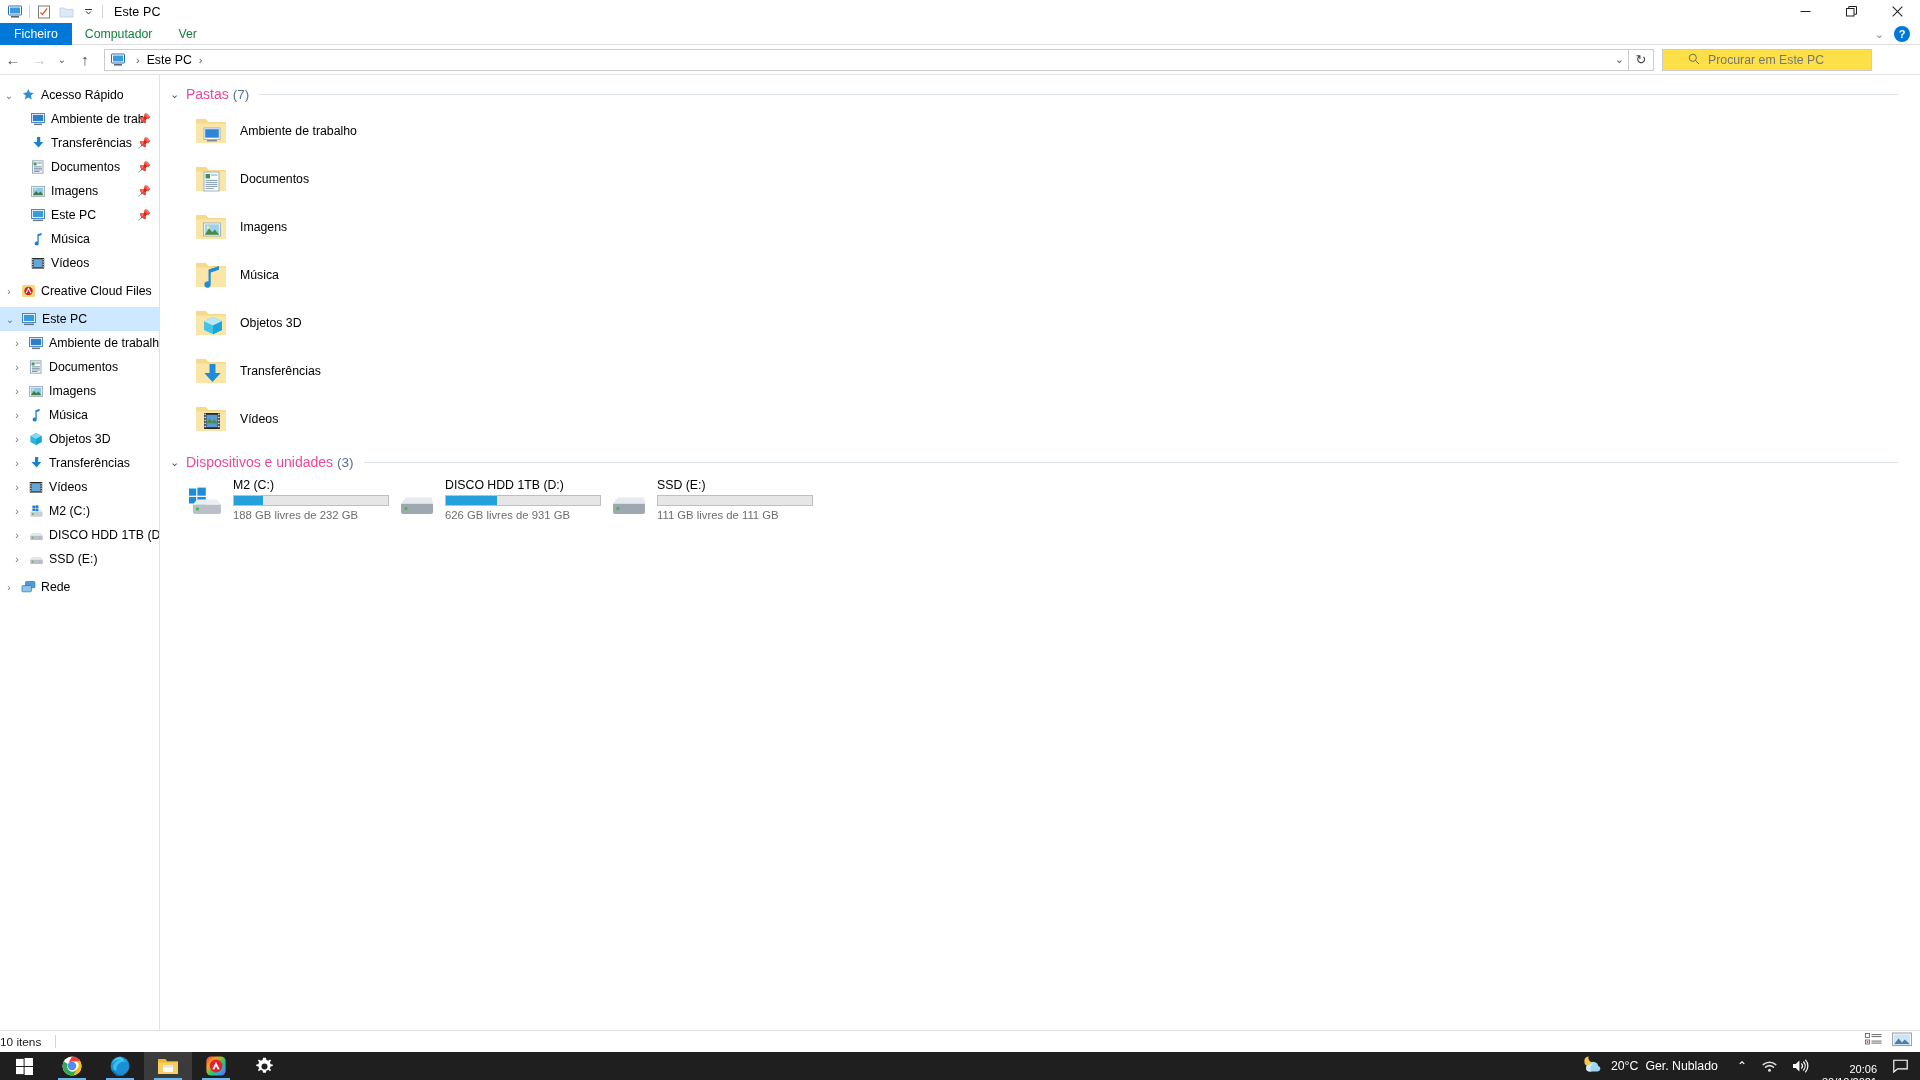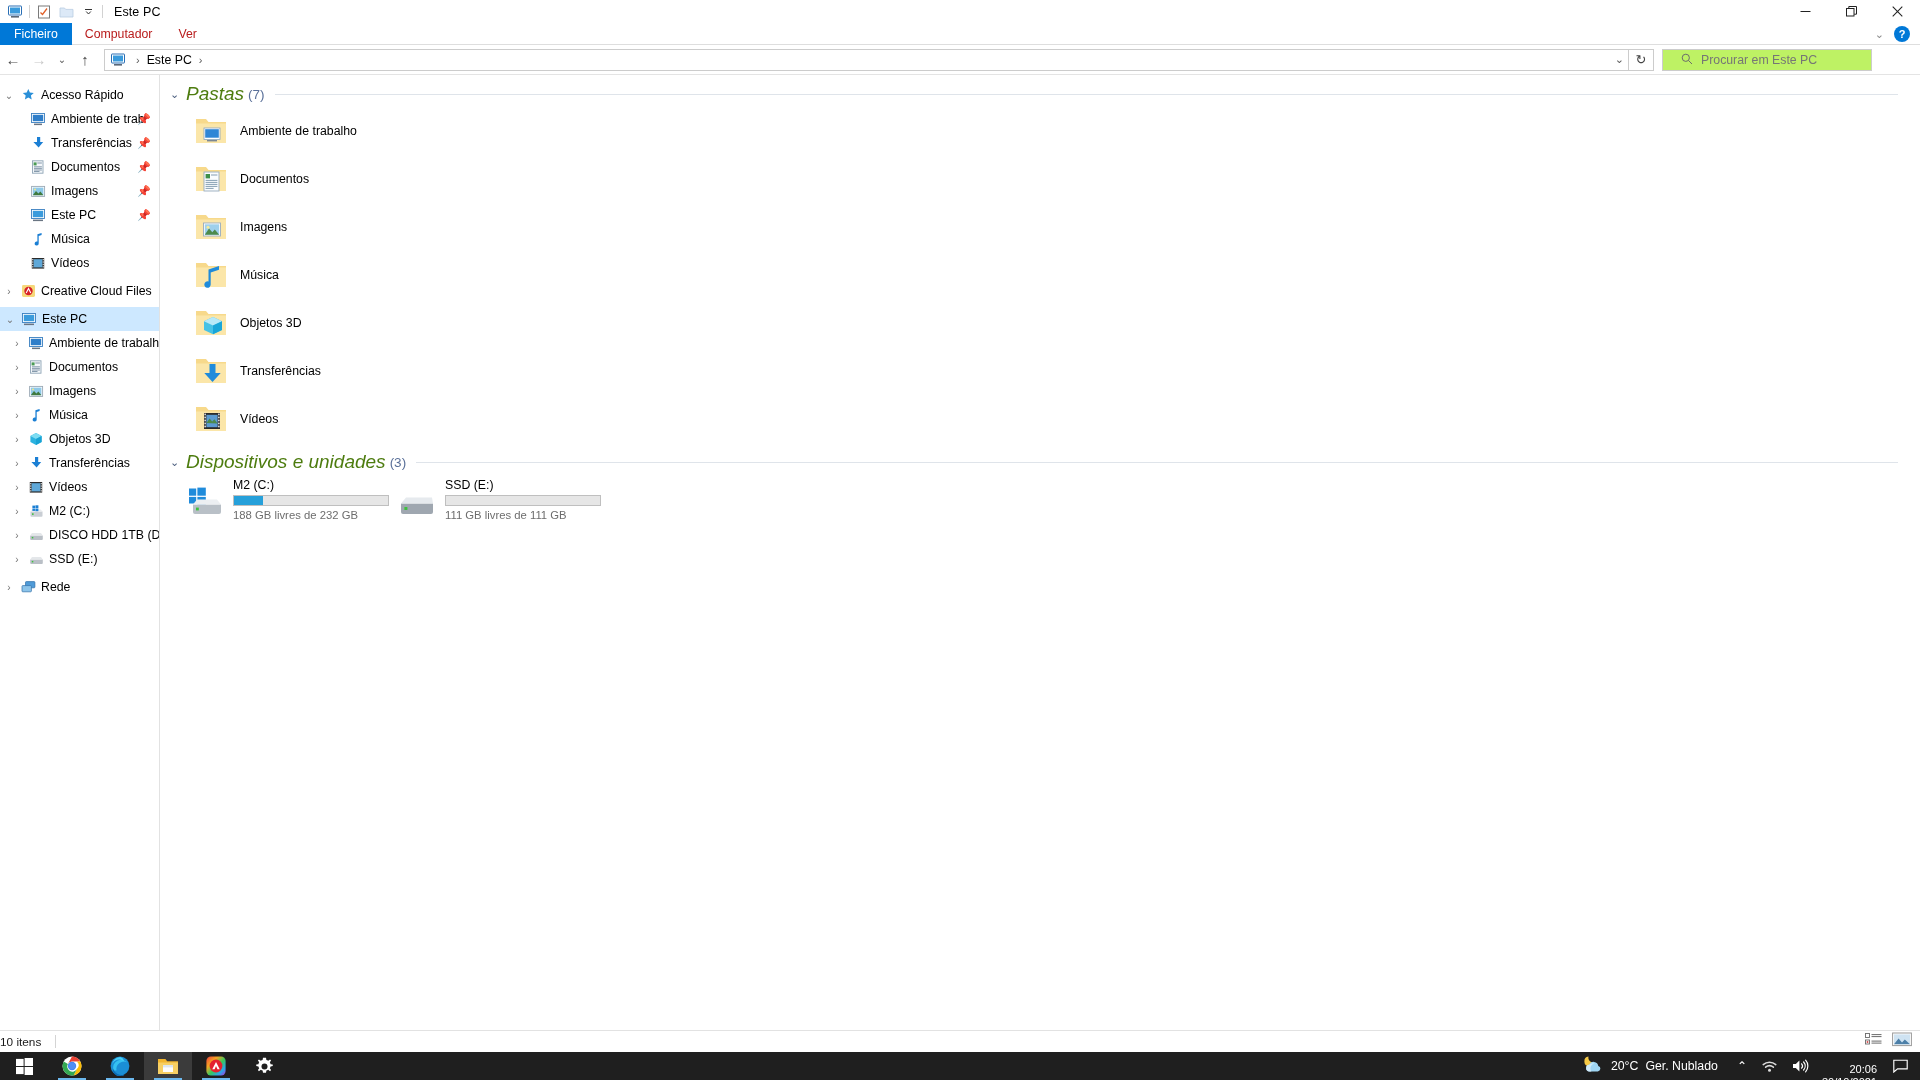--- a/index.html
+++ b/index.html
@@ -31,21 +31,21 @@
   .winbtn svg { display: block; }
 
   
   .ribbon {
     position: absolute; left: 0; top: 23px; width: 1920px; height: 22px;
     background: #ffffff; display: flex; align-items: stretch;
     border-bottom: 1px solid #dedede;
   }
   .rtab {
     display: flex; align-items: center; padding: 0 13px;
-    font-size: 12.3px; color: #b91c1c; height: 22px; cursor: default;
+    font-size: 12.3px; color: #15803d; height: 22px; cursor: default;
   }
   .rtab.file {
     background: #0078d7; color: #fff; padding: 6px 14px;
   }
   .ribbon-right {
     position: absolute; right: 4px; top: 0; height: 22px;
     display: flex; align-items: center; gap: 10px; padding-right: 6px;
   }
   .chev-down { color: #8a8a8a; font-size: 11px; }
   .help-icon {
@@ -79,21 +79,21 @@
   .addr-chev {
     position: absolute; right: 4px; color: #5a5a5a; font-size: 11px;
   }
   .refreshbtn {
     width: 25px; height: 22px; border: 1px solid #ccc; border-left: none;
     display: flex; align-items: center; justify-content: center;
     color: #444; font-size: 13px; background: #fff;
   }
   .searchbox {
     width: 210px; height: 22px; margin-left: 8px; border: 1px solid #cccccc;
-    background: #bef264; display: flex; align-items: center; gap: 8px; padding-left: 18px;
+    background: #fde047; display: flex; align-items: center; gap: 8px; padding-left: 25px;
   }
   .search-ph { font-size: 12.3px; color: #767676; }
 
   
   .content {
     position: absolute; left: 0; top: 75px; width: 1920px; height: 955px;
     display: flex;
   }
   .navpane {
     width: 160px; height: 955px; background: #ffffff;
@@ -120,21 +120,21 @@
 
   
   .filearea {
     flex: 1; height: 955px; background: #ffffff;
     padding-left: 10px; padding-top: 5px; position: relative;
   }
   .grouphdr {
     display: flex; align-items: center; height: 22px; margin-top: 3px; margin-bottom: 2px;
   }
   .grouphdr .gchev { font-size: 11px; color: #4a5d7e; width: 16px; }
-  .grouphdr .gtitle { font-size: 19px; color: #4d7c0f; white-space: nowrap; font-style: italic; }
+  .grouphdr .gtitle { font-size: 14px; color: #ec4899; white-space: nowrap; }
   .grouphdr .gcount { font-size: 13.5px; color: #5a7099; margin-left: 4px; }
   .grouphdr .gline { flex: 1; height: 1px; background: #dfe4ea; margin-left: 10px; margin-right: 22px; }
 
   .tilegrid { display: flex; flex-wrap: wrap; padding-left: 12px; flex-direction: column; }
   .tile {
     width: 212px; height: 48px; display: flex; align-items: center;
     padding-left: 6px; cursor: default;
   }
   .tile-ico { width: 46px; height: 48px; display: flex; align-items: center; justify-content: center; flex: 0 0 46px;}
   .tile-label { font-size: 12.3px; color: #000; padding-left: 6px; }
@@ -696,20 +696,36 @@
         </span>
         <span class="drive-info">
           <div class="drive-name">M2 (C:)</div>
           <div class="bar">
             <div class="bar-fill" id="bar0" style="width: 19%;"></div>
           </div>
           <div class="drive-free">188 GB livres de 232 GB</div>
         </span>
       </div>
 
+      <div class="drive">
+        <span class="drive-ico">
+          <svg width="40" height="32" viewBox="0 0 40 32">
+            <path d="M4 18.5 h32 v8.4 a2 2 0 0 1 -2 2 h-28 a2 2 0 0 1 -2 -2 Z" fill="#9fa7b0"></path>
+            <path d="M4 18.5 L9 12.6 h26 l1 5.9 Z" fill="#e6eaee"></path>
+            <rect x="7.4" y="22" width="3" height="3" fill="#3ec13e"></rect>
+          </svg>
+        </span>
+        <span class="drive-info">
+          <div class="drive-name">DISCO HDD 1TB (D:)</div>
+          <div class="bar">
+            <div class="bar-fill" id="bar1" style="width: 33%;"></div>
+          </div>
+          <div class="drive-free">626 GB livres de 931 GB</div>
+        </span>
+      </div>
 
       <div class="drive">
         <span class="drive-ico">
           <svg width="40" height="32" viewBox="0 0 40 32">
             <path d="M4 18.5 h32 v8.4 a2 2 0 0 1 -2 2 h-28 a2 2 0 0 1 -2 -2 Z" fill="#9fa7b0"></path>
             <path d="M4 18.5 L9 12.6 h26 l1 5.9 Z" fill="#e6eaee"></path>
             <rect x="7.4" y="22" width="3" height="3" fill="#3ec13e"></rect>
           </svg>
         </span>
         <span class="drive-info">

